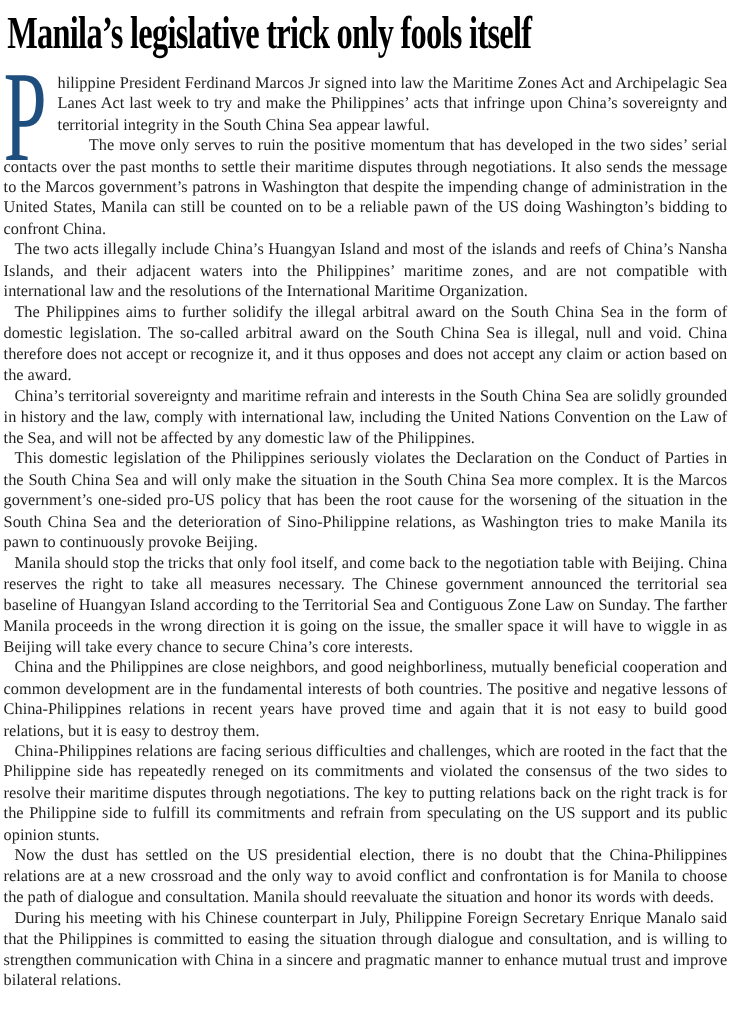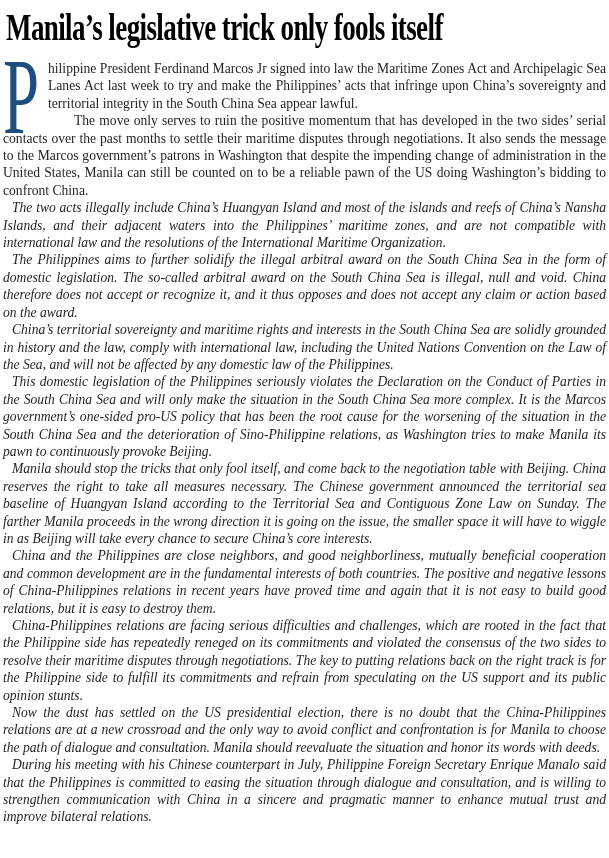--- a/index.html
+++ b/index.html
@@ -50,21 +50,21 @@
     overflow: visible;
   }
   .dropcap-box svg { overflow: visible; display: block; }
   .dropcap-box text {
     fill: var(--dropcap);
     font-family: "Liberation Serif", serif;
     font-weight: normal;
   }
   .body-copy p { margin: 0; padding: 0; }
   p.para-second { text-indent: 26px; }
-  p.para-std { text-indent: 9px; font-style: italic; }
+  p.para-std { text-indent: 9px; }
 </style>
 </head>
 <body>
 
 <div class="page">
 
   <h1 class="headline">Manila’s legislative trick only fools itself</h1>
 
   <div class="body-copy">
 
@@ -73,21 +73,21 @@
         <text x="0" y="71" font-size="108" textLength="36" lengthAdjust="spacingAndGlyphs">P</text>
       </svg>
     </div>
 
     <p class="para-lead">hilippine President Ferdinand Marcos Jr signed into law the Maritime Zones Act and Archipelagic Sea Lanes Act last week to try and make the Philippines’ acts that infringe upon China’s sovereignty and territorial integrity in the South China Sea appear lawful.</p>
 
     <p class="para-second">The move only serves to ruin the positive momentum that has developed in the two sides’ serial contacts over the past months to settle their maritime disputes through negotiations. It also sends the message to the Marcos government’s patrons in Washington that despite the impending change of administration in the United States, Manila can still be counted on to be a reliable pawn of the US doing Washington’s bidding to confront China.</p>
 
     <p class="para-std">The two acts illegally include China’s Huangyan Island and most of the islands and reefs of China’s Nansha Islands, and their adjacent waters into the Philippines’ maritime zones, and are not compatible with international law and the resolutions of the International Maritime Organization.</p>
     <p class="para-std">The Philippines aims to further solidify the illegal arbitral award on the South China Sea in the form of domestic legislation. The so-called arbitral award on the South China Sea is illegal, null and void. China therefore does not accept or recognize it, and it thus opposes and does not accept any claim or action based on the award.</p>
-    <p class="para-std">China’s territorial sovereignty and maritime rights and interests in the South China Sea are solidly grounded in history and the law, comply with international law, including the United Nations Convention on the Law of the Sea, and will not be affected by any domestic law of the Philippines.</p>
+    <p class="para-std">China’s territorial sovereignty and maritime refrain and interests in the South China Sea are solidly grounded in history and the law, comply with international law, including the United Nations Convention on the Law of the Sea, and will not be affected by any domestic law of the Philippines.</p>
     <p class="para-std">This domestic legislation of the Philippines seriously violates the Declaration on the Conduct of Parties in the South China Sea and will only make the situation in the South China Sea more complex. It is the Marcos government’s one-sided pro-US policy that has been the root cause for the worsening of the situation in the South China Sea and the deterioration of Sino-Philippine relations, as Washington tries to make Manila its pawn to continuously provoke Beijing.</p>
     <p class="para-std">Manila should stop the tricks that only fool itself, and come back to the negotiation table with Beijing. China reserves the right to take all measures necessary. The Chinese government announced the territorial sea baseline of Huangyan Island according to the Territorial Sea and Contiguous Zone Law on Sunday. The farther Manila proceeds in the wrong direction it is going on the issue, the smaller space it will have to wiggle in as Beijing will take every chance to secure China’s core interests.</p>
     <p class="para-std">China and the Philippines are close neighbors, and good neighborliness, mutually beneficial cooperation and common development are in the fundamental interests of both countries. The positive and negative lessons of China-Philippines relations in recent years have proved time and again that it is not easy to build good relations, but it is easy to destroy them.</p>
     <p class="para-std">China-Philippines relations are facing serious difficulties and challenges, which are rooted in the fact that the Philippine side has repeatedly reneged on its commitments and violated the consensus of the two sides to resolve their maritime disputes through negotiations. The key to putting relations back on the right track is for the Philippine side to fulfill its commitments and refrain from speculating on the US support and its public opinion stunts.</p>
     <p class="para-std">Now the dust has settled on the US presidential election, there is no doubt that the China-Philippines relations are at a new crossroad and the only way to avoid conflict and confrontation is for Manila to choose the path of dialogue and consultation. Manila should reevaluate the situation and honor its words with deeds.</p>
     <p class="para-std">During his meeting with his Chinese counterpart in July, Philippine Foreign Secretary Enrique Manalo said that the Philippines is committed to easing the situation through dialogue and consultation, and is willing to strengthen communication with China in a sincere and pragmatic manner to enhance mutual trust and improve bilateral relations.</p>
 
   </div>
 </div>
 

